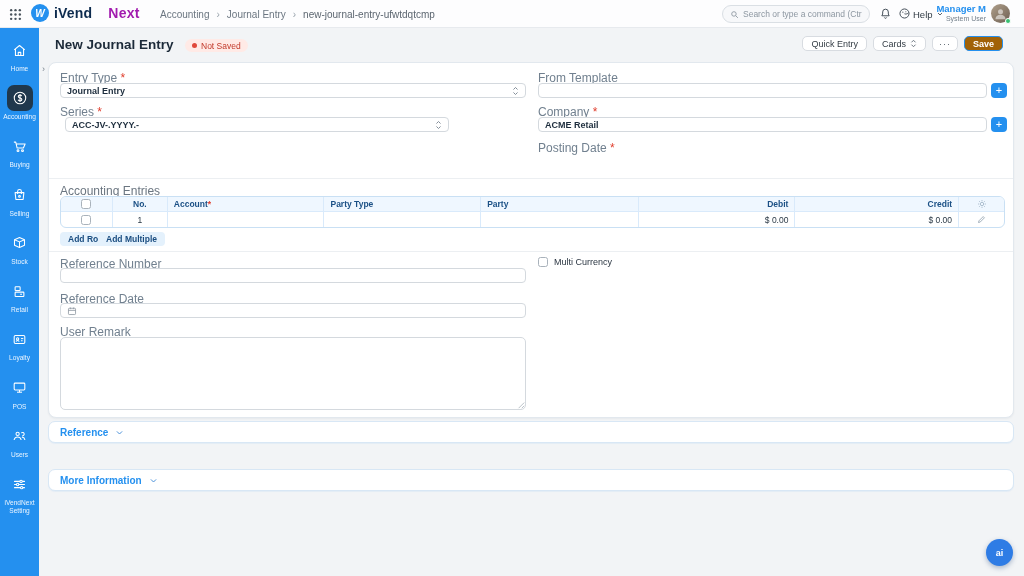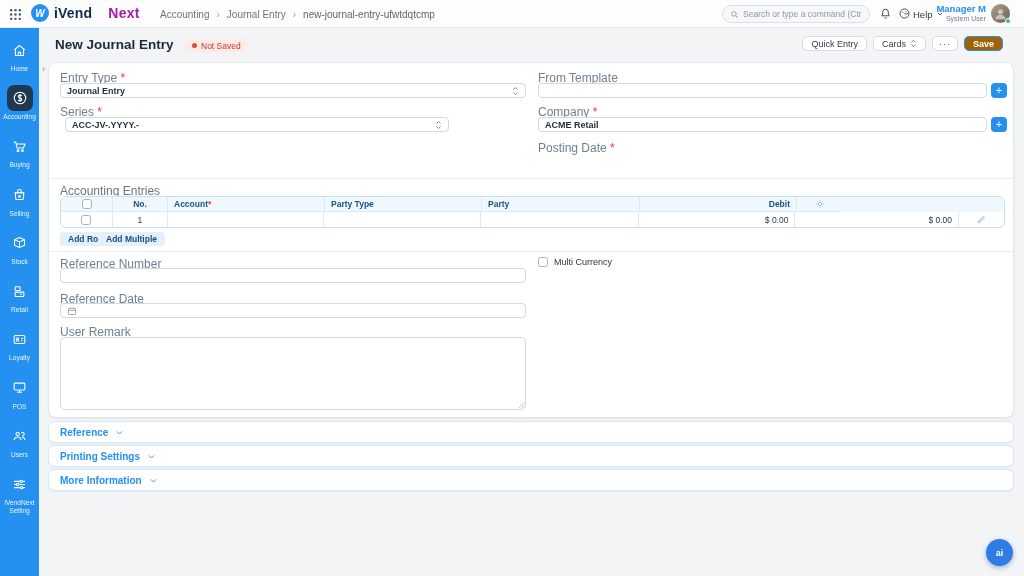--- a/index.html
+++ b/index.html
@@ -343,20 +343,21 @@
     <div class="grid-table">
       <div class="g-row head">
         <div class="g-cell c-check">
             <div class="checkbox"></div>
           </div>
         <div class="g-cell c-no">No.</div>
         <div class="g-cell c-account req">Account</div>
         <div class="g-cell c-ptype">Party Type</div>
         <div class="g-cell c-party">Party</div>
         <div class="g-cell c-debit">Debit</div>
+        <div class="g-cell c-credit">Credit</div>
         <div class="g-cell c-gear">
           <svg width="10" height="10" viewBox="0 0 24 24" fill="none" stroke="#9fb3c5" stroke-width="1.9">
               <circle cx="12" cy="12" r="4"></circle>
               <path d="M12 2.5v3M12 18.5v3M2.5 12h3M18.5 12h3M5.3 5.3l2.1 2.1M16.6 16.6l2.1 2.1M18.7 5.3l-2.1 2.1M7.4 16.6l-2.1 2.1"></path>
             </svg>
         </div>
       </div>
       <div class="g-row">
         <div class="g-cell c-check">
             <div class="checkbox"></div>
@@ -410,26 +411,20 @@
         <path d="M9 2 2 9M9 6 6 9"></path>
       </svg>
   </div>
 
   <div class="sect" style="top:421px">
     <span class="stitle">Reference</span>
     <svg width="9" height="9" viewBox="0 0 24 24" fill="none" stroke="#4a90d9" stroke-width="2.6">
         <path d="M5 9l7 7 7-7"></path>
       </svg>
   </div>
-  <div class="sect" style="top:445px">
-    <span class="stitle">Printing Settings</span>
-    <svg width="9" height="9" viewBox="0 0 24 24" fill="none" stroke="#4a90d9" stroke-width="2.6">
-        <path d="M5 9l7 7 7-7"></path>
-      </svg>
-  </div>
   <div class="sect" style="top:469px">
     <span class="stitle">More Information</span>
     <svg width="9" height="9" viewBox="0 0 24 24" fill="none" stroke="#4a90d9" stroke-width="2.6">
         <path d="M5 9l7 7 7-7"></path>
       </svg>
   </div>
 
   <div class="fab">
       <span>ai</span>
     </div>

